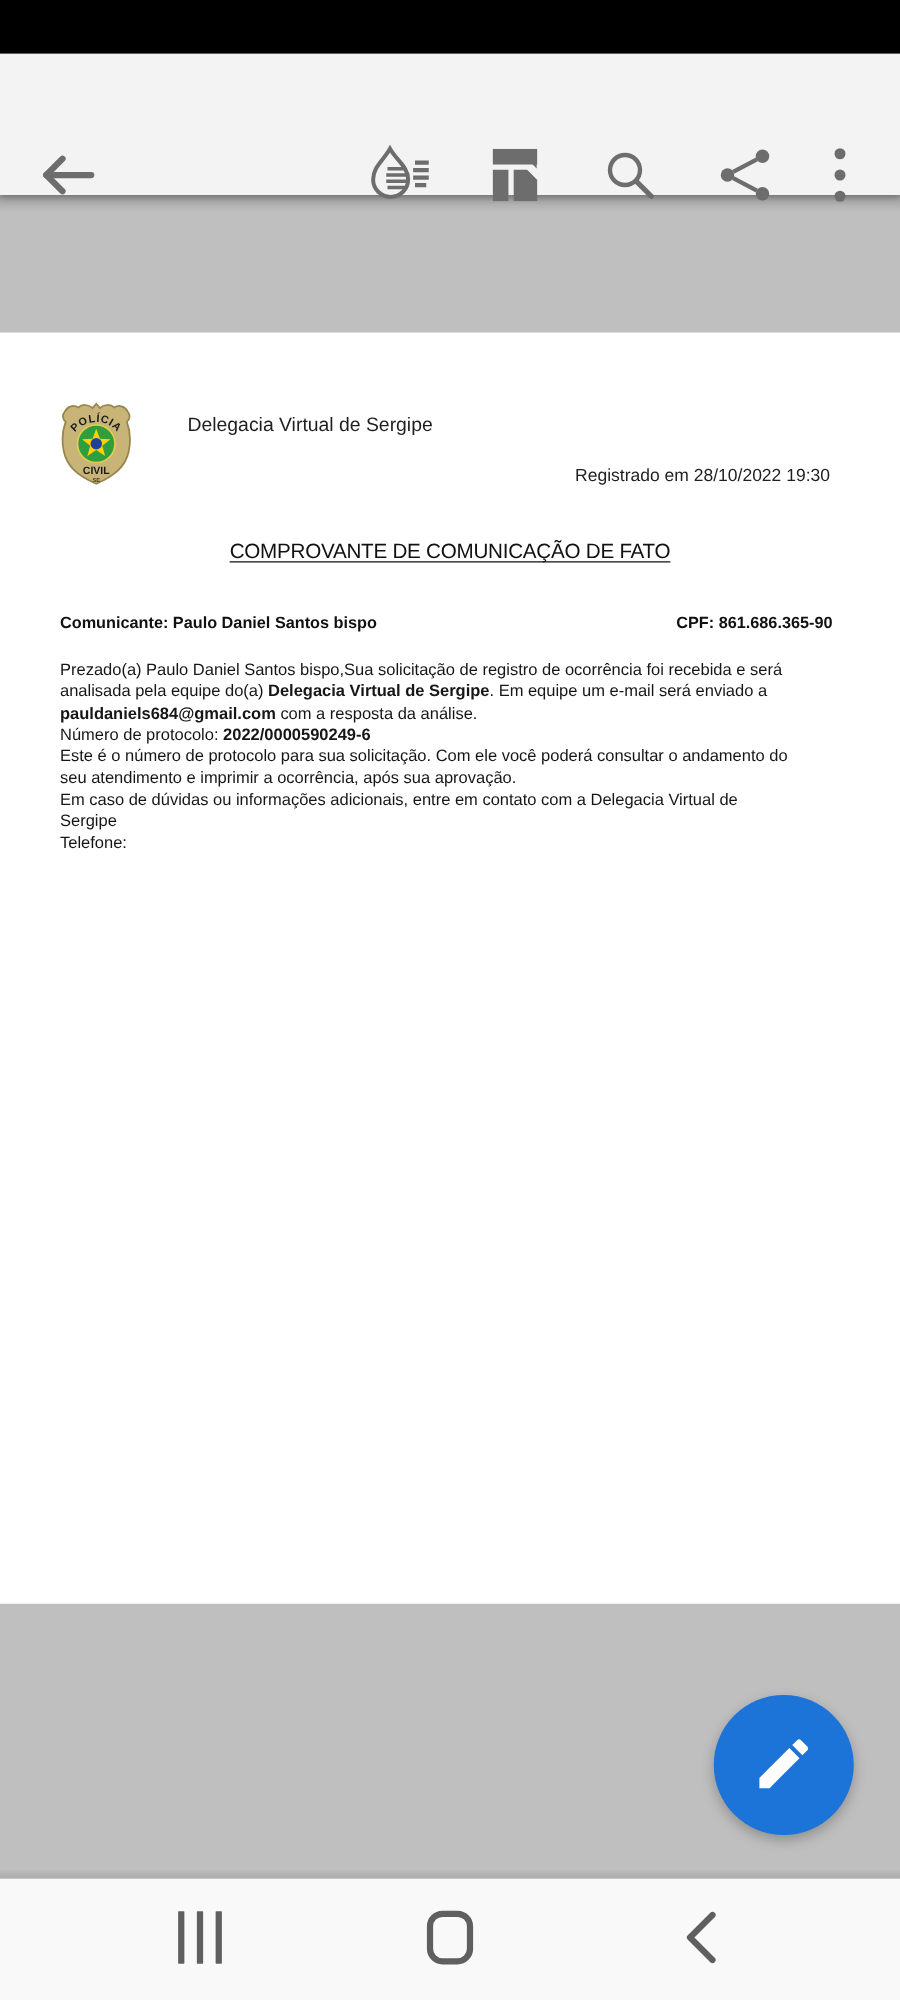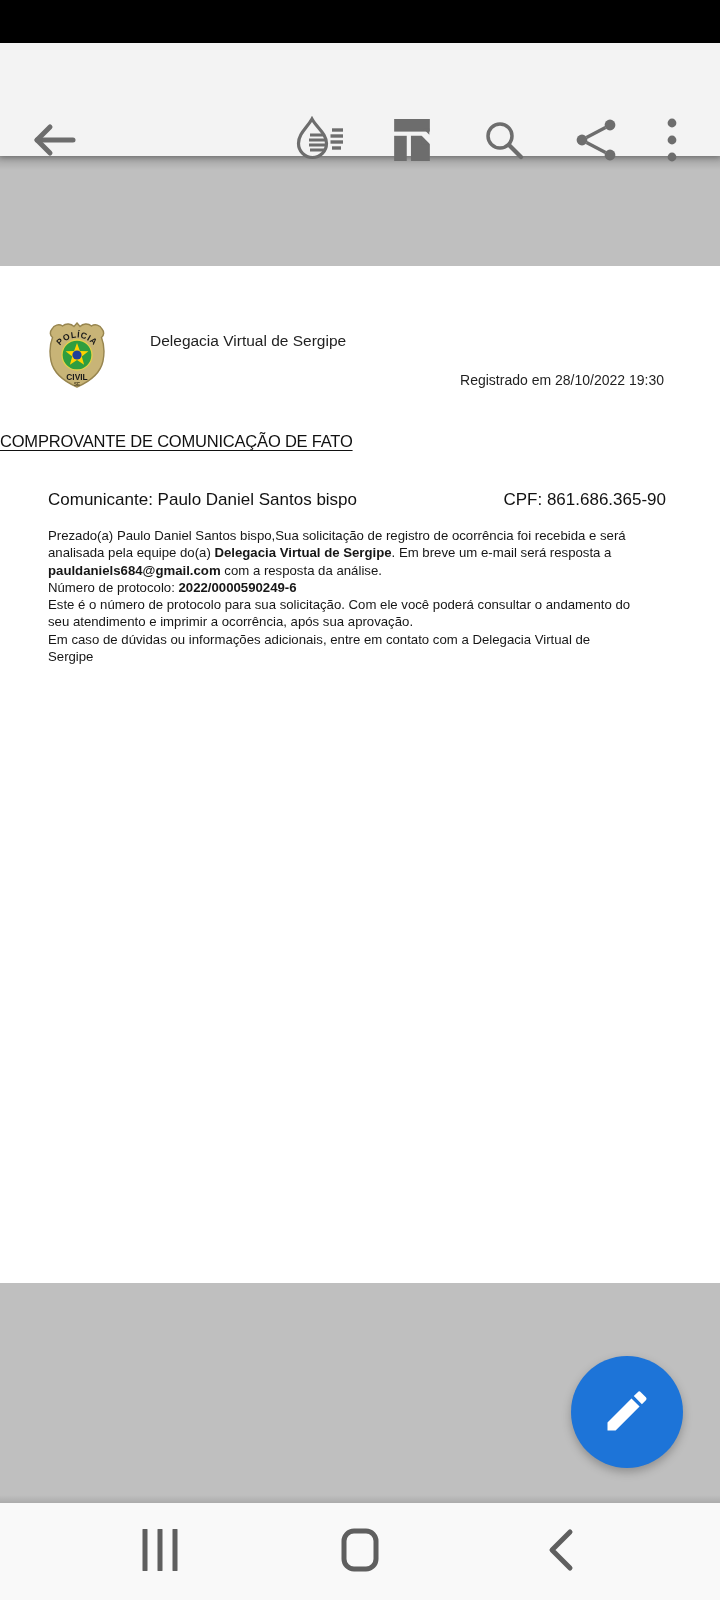--- a/index.html
+++ b/index.html
@@ -20,25 +20,25 @@
   .viewer{position:absolute;top:156px;left:0;width:720px;height:1347px;background:#bfbfbf;overflow:hidden;}
   .viewer-topshadow{position:absolute;top:0;left:0;width:100%;height:14px;
       background:linear-gradient(rgba(0,0,0,.16),rgba(0,0,0,0));pointer-events:none;}
   .viewer-botshadow{position:absolute;bottom:0;left:0;width:100%;height:8px;
       background:linear-gradient(rgba(0,0,0,0),rgba(0,0,0,.10));pointer-events:none;}
   
   .page{position:absolute;top:110px;left:0;width:720px;height:1017px;background:#ffffff;color:#1c1c1c;}
   .badge{position:absolute;left:48px;top:54px;width:58px;height:70px;}
   .org-name{position:absolute;left:150px;top:66px;font-size:15.5px;color:#1f1f1f;}
   .registered{position:absolute;right:56px;top:106px;font-size:14px;color:#1f1f1f;}
-  .doc-title{position:absolute;left:0;top:166px;width:720px;
+  .doc-title{position:absolute;left:0;top:166px;width:720px;text-align:center;
              font-size:16.5px;letter-spacing:-0.2px;color:#111;}
   .doc-title span{text-decoration:underline;text-underline-offset:3px;}
   .party-row{position:absolute;left:48px;right:54px;top:224px;display:flex;
-             justify-content:space-between;font-size:17px;font-weight:normal;color:#111;}
+             justify-content:space-between;font-size:13px;font-weight:bold;color:#111;}
   .body-text{position:absolute;left:48px;top:261px;font-size:13.2px;line-height:17.3px;
              color:#161616;white-space:nowrap;}
   .body-text b{font-weight:bold;}
   
   .fab{position:absolute;left:571px;top:1356px;width:112px;height:112px;border-radius:50%;
        background:#1d74d8;border:none;cursor:pointer;display:flex;align-items:center;
        justify-content:center;box-shadow:0 4px 10px rgba(0,0,0,.25);z-index:6;}
   
   .nav-bar{position:absolute;top:1503px;left:0;width:720px;height:97px;background:#f9f9f9;
            display:flex;align-items:center;justify-content:space-between;padding:0 120px;
@@ -167,27 +167,28 @@
         <span>COMPROVANTE DE COMUNICAÇÃO DE FATO</span>
       </div>
 
       <div class="party-row">
         <span>Comunicante: Paulo Daniel Santos bispo</span>
         <span>CPF: 861.686.365-90</span>
       </div>
 
       <div class="body-text">
         <div><span>Prezado(a) Paulo Daniel Santos bispo,Sua solicitação de registro de ocorrência foi recebida e será</span></div>
-        <div><span>analisada pela equipe do(a) </span><b>Delegacia Virtual de Sergipe</b><span>. Em breve um e-mail será resposta a</span></div>
+        <div><span>analisada pela equipe do(a) </span><b>Delegacia Virtual de Sergipe</b><span>. Em equipe um e-mail será enviado a</span></div>
         <div><b>pauldaniels684@gmail.com</b><span> com a resposta da análise.</span></div>
         <div><span>Número de protocolo: </span><b>2022/0000590249-6</b></div>
         <div><span>Este é o número de protocolo para sua solicitação. Com ele você poderá consultar o andamento do</span></div>
         <div><span>seu atendimento e imprimir a ocorrência, após sua aprovação.</span></div>
         <div><span>Em caso de dúvidas ou informações adicionais, entre em contato com a Delegacia Virtual de</span></div>
         <div><span>Sergipe</span></div>
+        <div><span>Telefone:</span></div>
       </div>
     </div>
 
     <div class="viewer-topshadow"></div>
     <div class="viewer-botshadow"></div>
   </div>
 
   <button class="fab">
     <span>
       <svg width="52" height="52" viewBox="0 0 24 24">

